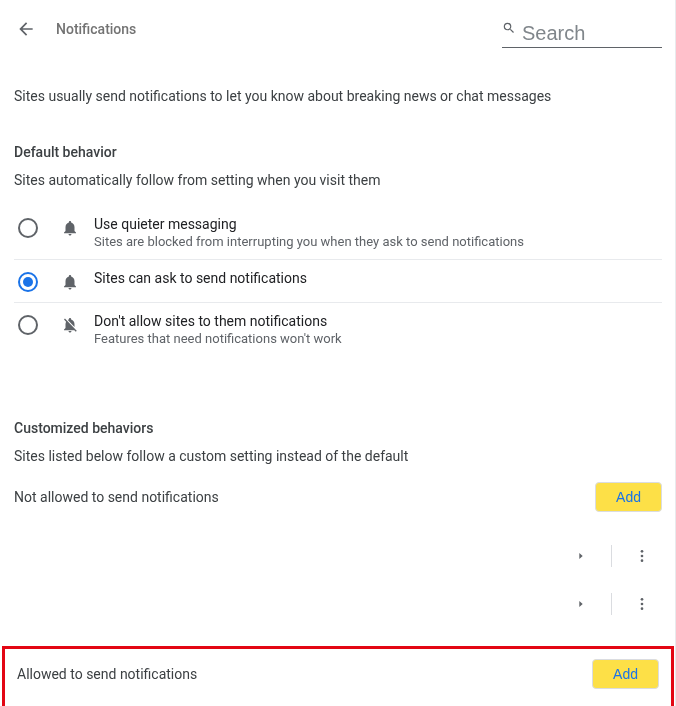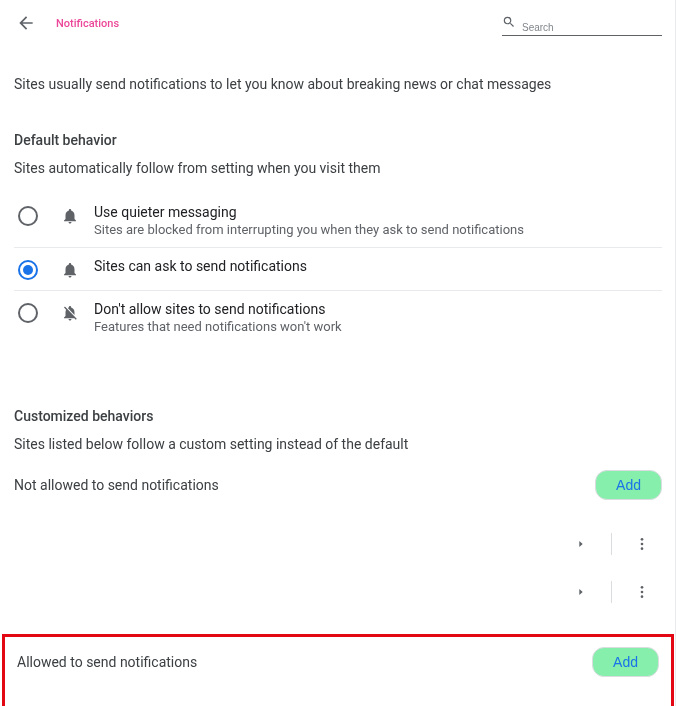--- a/index.html
+++ b/index.html
@@ -16,37 +16,37 @@
       padding: 10px 14px 8px 14px;
     }
     .back-btn {
       width: 24px; height: 24px;
       display: flex; align-items: center; justify-content: center;
       cursor: pointer;
       margin-right: 18px;
       color: #5f6368;
     }
     .title {
-      font-size: 11px;
+      font-size: 14px;
       font-weight: 500;
-      color: #ec4899;
+      color: #737373;
       flex: 1;
     }
     .search-wrap {
       display: flex;
       align-items: center;
       border-bottom: 1px solid #5f6368;
       width: 160px;
       padding-bottom: 2px;
     }
     .search-wrap svg { color: #5f6368; margin-right: 6px; }
     .search-input {
       border: none;
       outline: none;
-      font-size: 10px;
+      font-size: 20px;
       color: #5f6368;
       width: 100%;
       margin-top: 12px;
     }
     .search-input::placeholder { color: #80868b; }
     .body-pad { padding: 0 14px; }
     .intro {
       font-size: 14px;
       color: #3c4043;
       margin-top: 32px;
@@ -114,26 +114,26 @@
       display: flex;
       align-items: center;
       justify-content: space-between;
     }
     .list-label {
       font-size: 14px;
       color: #3c4043;
     }
     .add-btn {
       border: 1px solid #dadce0;
-      background: #86efac;
+      background: #fde047;
       color: #1a73e8;
       font-size: 14px;
       font-weight: 500;
       padding: 6px 20px;
-      border-radius: 12px;
+      border-radius: 4px;
       cursor: pointer;
     }
     .site-rows { margin-top: 20px; }
     .site-row {
       display: flex;
       justify-content: flex-end;
       align-items: center;
       height: 48px;
     }
     .expand-btn, .menu-btn {
@@ -218,21 +218,21 @@
   </div>
 
   <div class="radio-row" style="border-bottom:none">
     <div class="radio"></div>
     <div class="radio-icon">
       <svg width="18" height="18" viewBox="0 0 24 24" fill="currentColor">
           <path d="M20 18.69L7.84 6.14 5.27 3.49 4 4.76l2.8 2.8v.01c-.52.99-.8 2.16-.8 3.42v5l-2 2v1h13.73l2 2L21 19.72l-1-1.03zM12 22c1.11 0 2-.89 2-2h-4c0 1.11.89 2 2 2zm6-7.32V11c0-3.08-1.64-5.64-4.5-6.32V4c0-.83-.67-1.5-1.5-1.5s-1.5.67-1.5 1.5v.68c-.15.03-.29.08-.42.12-.1.03-.2.07-.3.11h-.01c-.01 0-.01 0-.02.01-.23.09-.46.2-.68.31 0 0-.01 0-.01.01L18 14.68z"></path>
         </svg>
     </div>
     <div class="radio-text">
-      <div class="rt-title">Don't allow sites to send notifications</div>
+      <div class="rt-title">Don't allow sites to them notifications</div>
       <div class="rt-desc">Features that need notifications won't work</div>
     </div>
   </div>
 
   <div class="section-gap">
     <div class="section-title">Customized behaviors</div>
     <div class="section-sub">Sites listed below follow a custom setting instead of the default</div>
   </div>
 
   <div class="list-header">

